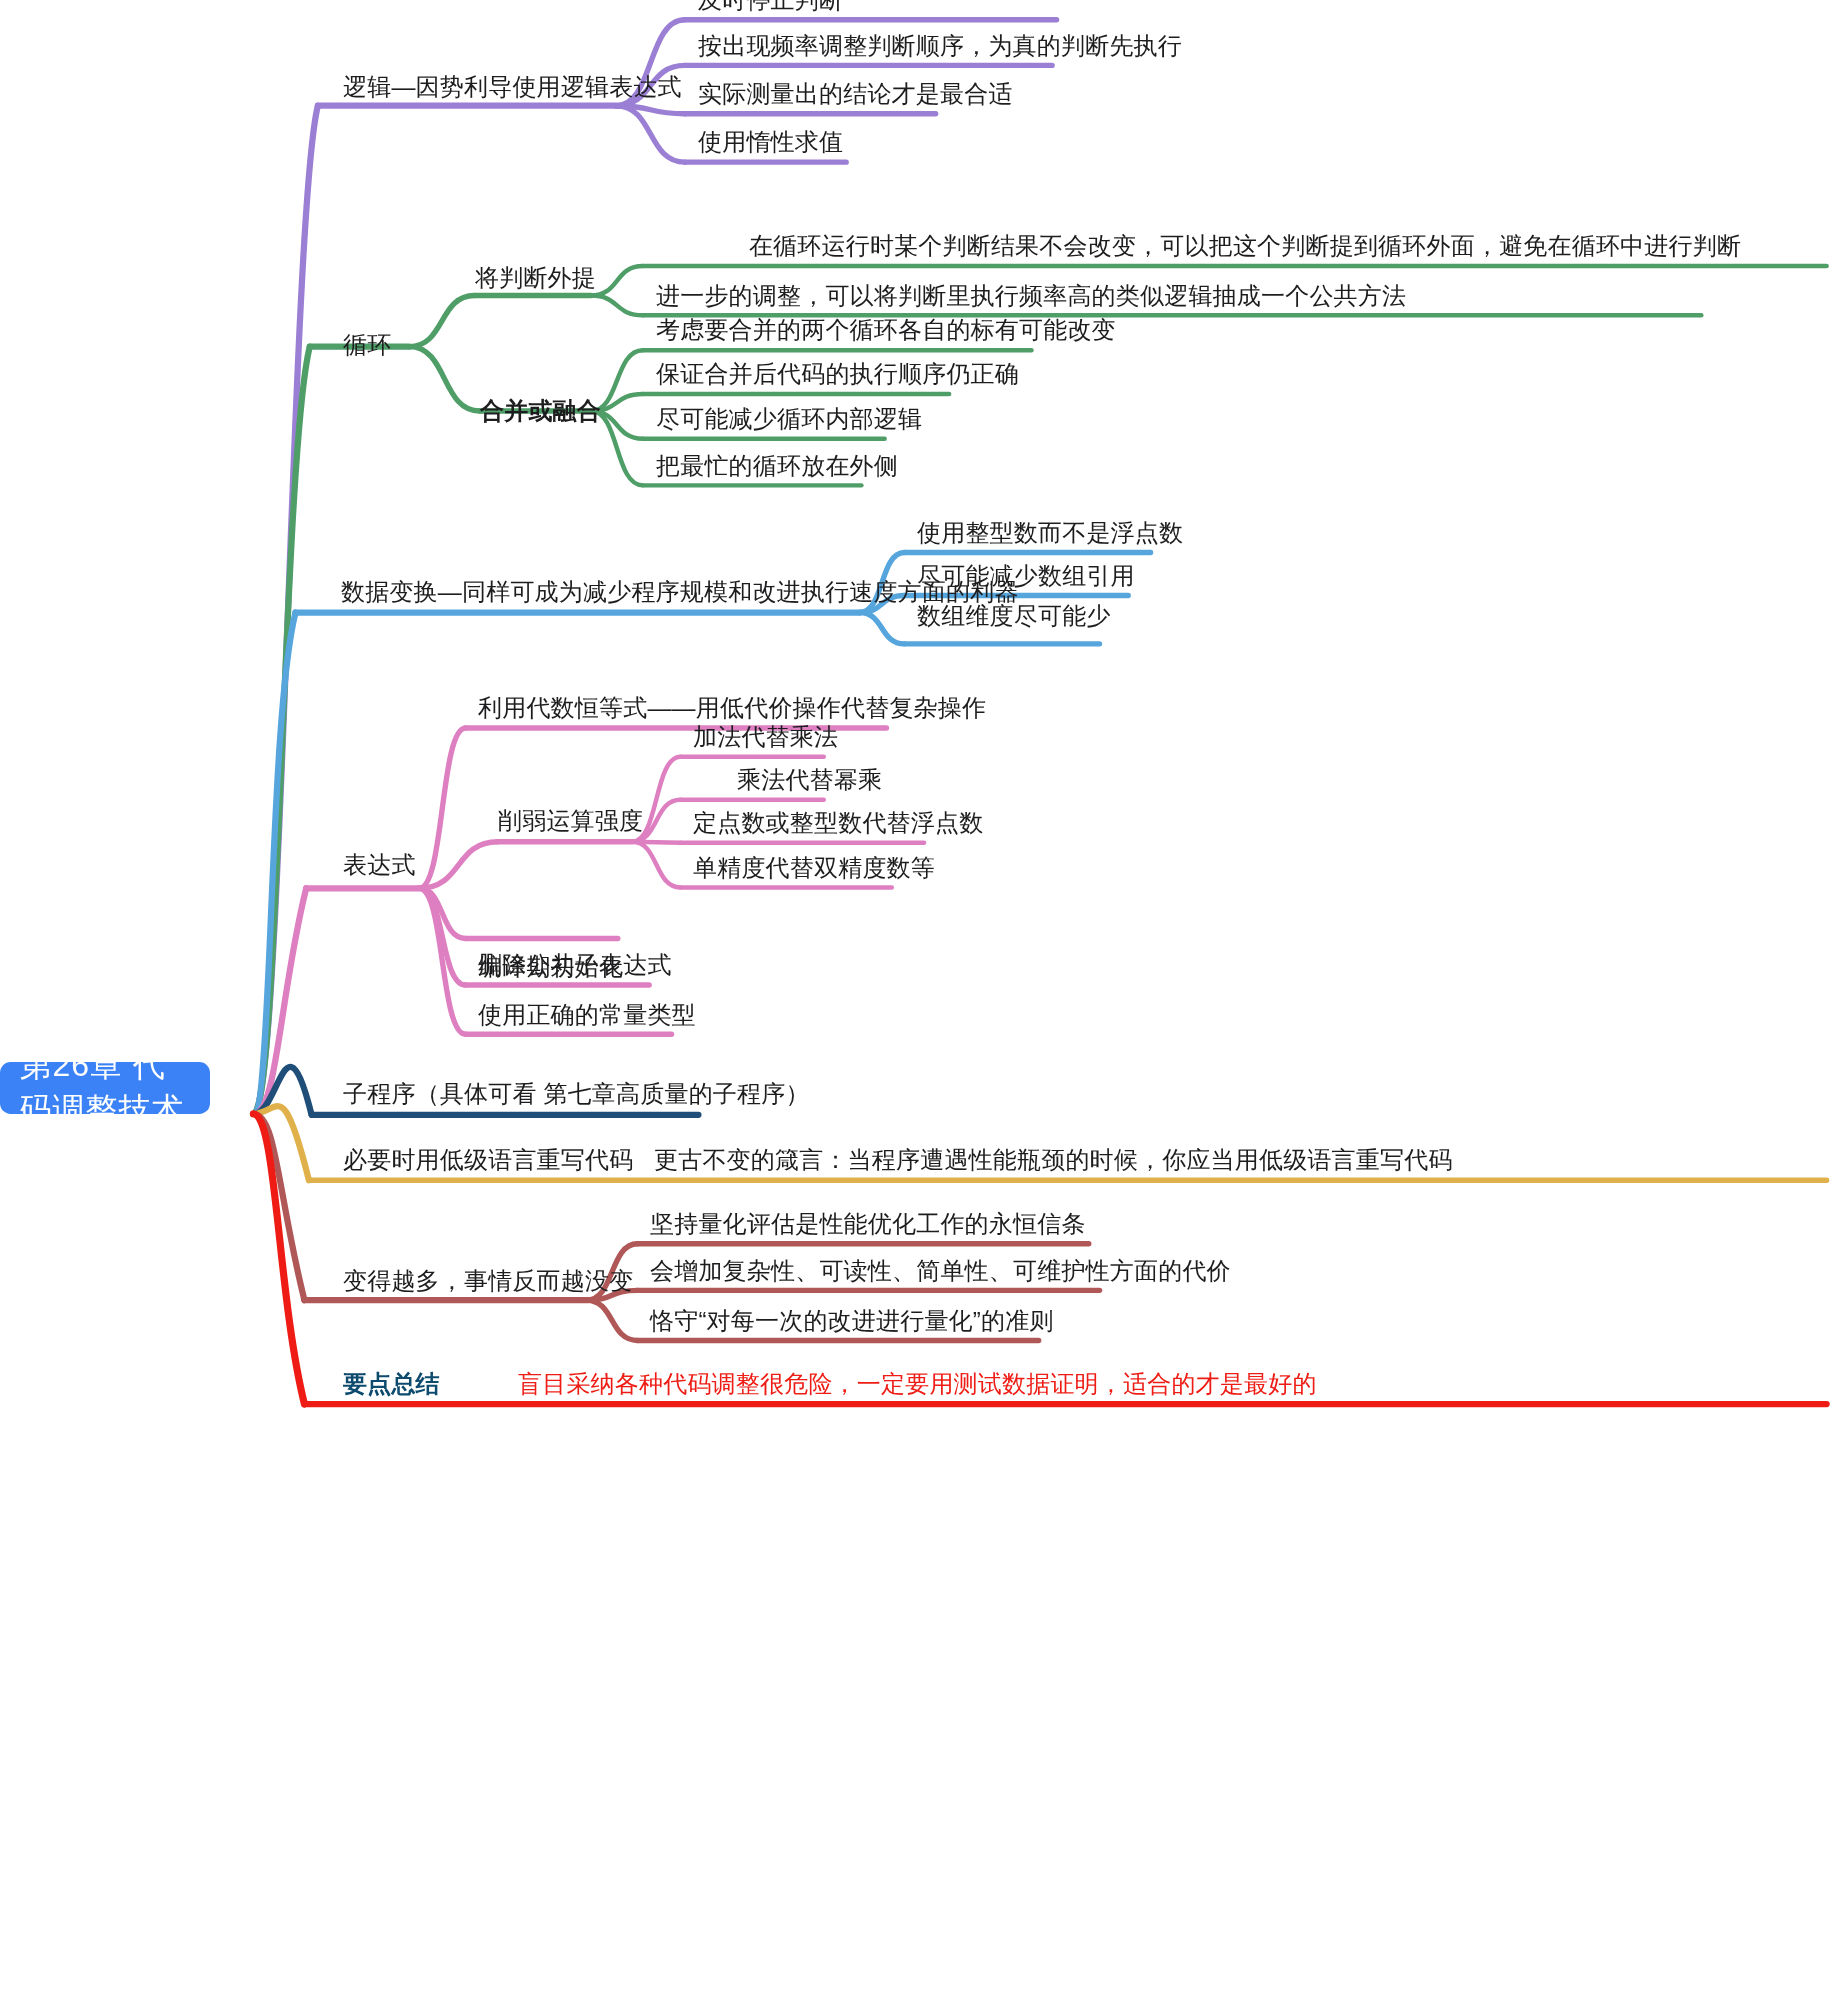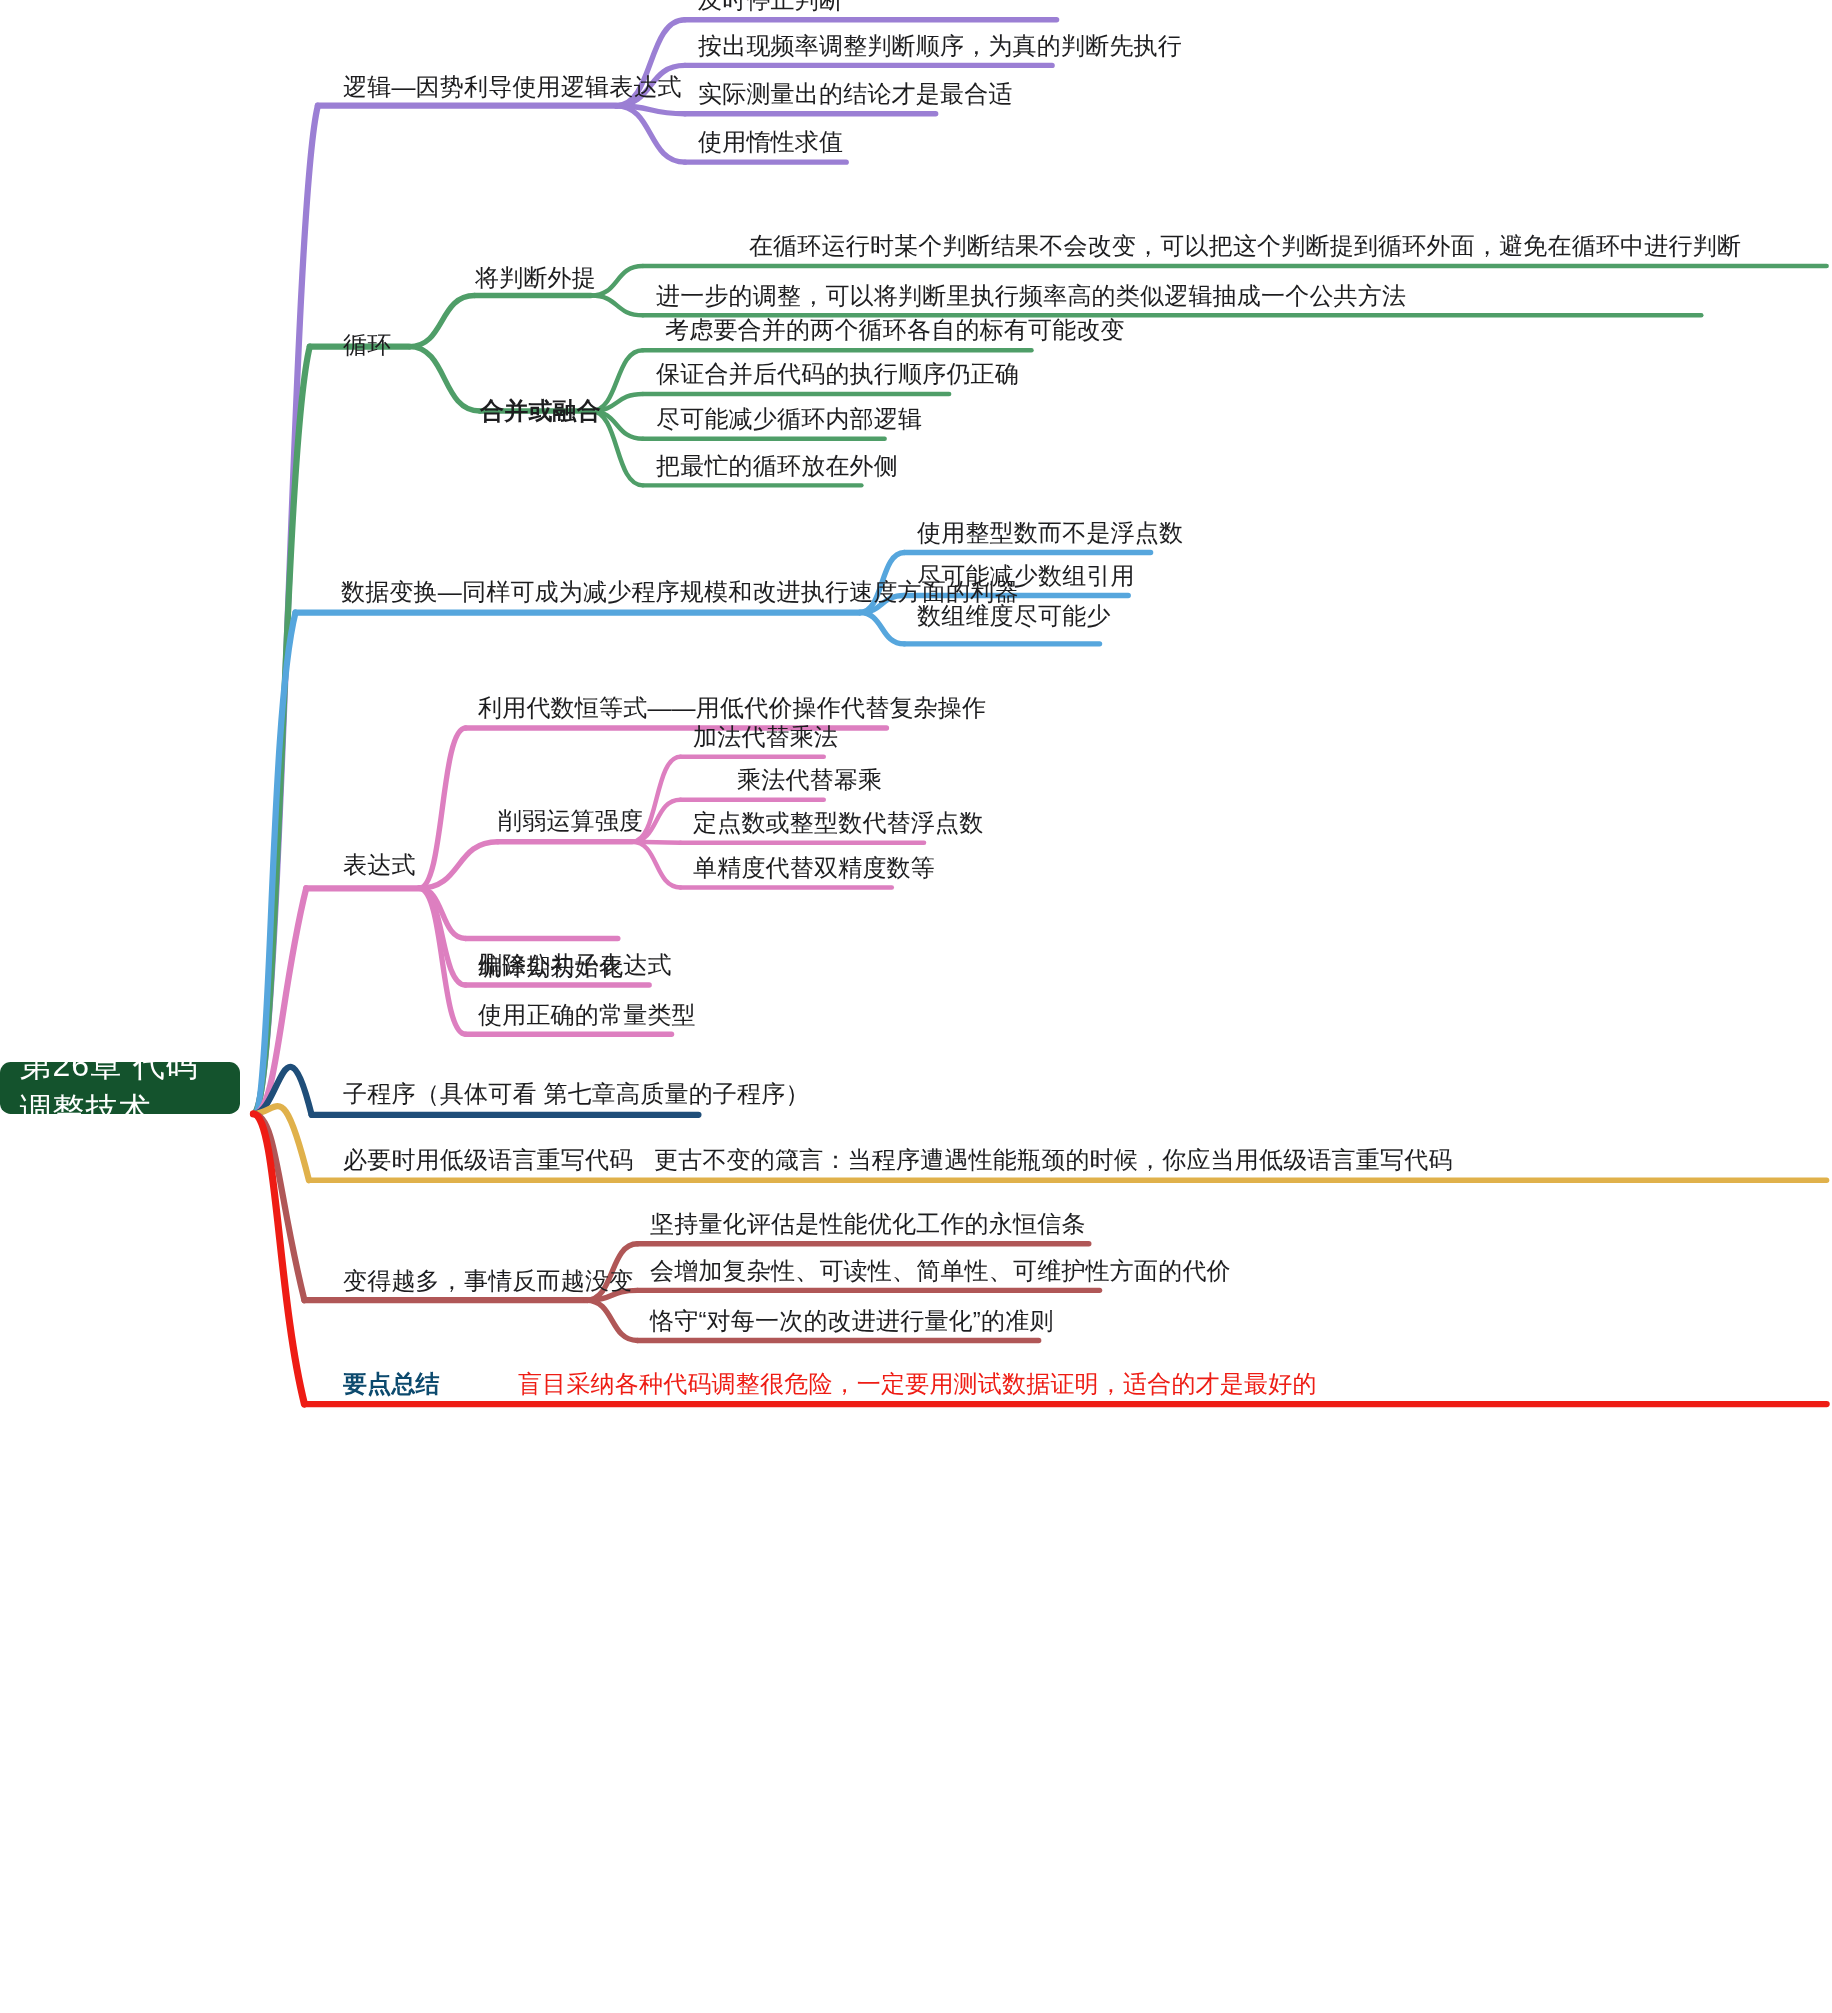--- a/index.html
+++ b/index.html
@@ -123,33 +123,33 @@
       <path d="M 340 1452 L 655 1452" stroke="#b05757" stroke-width="7" fill="none" stroke-linecap="round" stroke-linejoin="round"></path>
       <path d="M 655 1452 C 686.35 1452, 680.65 1389, 712 1389" stroke="#b05757" stroke-width="6" fill="none" stroke-linecap="round" stroke-linejoin="round"></path>
       <path d="M 712 1389 L 1216 1389" stroke="#b05757" stroke-width="6" fill="none" stroke-linecap="round" stroke-linejoin="round"></path>
       <path d="M 655 1452 C 686.35 1452, 680.65 1441, 712 1441" stroke="#b05757" stroke-width="6" fill="none" stroke-linecap="round" stroke-linejoin="round"></path>
       <path d="M 712 1441 L 1228 1441" stroke="#b05757" stroke-width="6" fill="none" stroke-linecap="round" stroke-linejoin="round"></path>
       <path d="M 655 1452 C 686.35 1452, 680.65 1497, 712 1497" stroke="#b05757" stroke-width="6" fill="none" stroke-linecap="round" stroke-linejoin="round"></path>
       <path d="M 712 1497 L 1160 1497" stroke="#b05757" stroke-width="6" fill="none" stroke-linecap="round" stroke-linejoin="round"></path>
       <path d="M 283 1244 C 308.65 1244, 310 1448, 340 1568" stroke="#ee1c14" stroke-width="8" fill="none" stroke-linecap="round" stroke-linejoin="round"></path>
       <path d="M 340 1568 L 2040 1568" stroke="#ee1c14" stroke-width="7" fill="none" stroke-linecap="round" stroke-linejoin="round"></path>
     </svg>
-  <div id="root-node" style="left: 0px; top: 1088px; width: 240px; height: 52px; background: #14532d; color: rgb(255, 255, 255);">第26章 代码调整技术</div>
+  <div id="root-node" style="left: 0px; top: 1088px; width: 210px; height: 52px; background: #3b82f6; color: rgb(255, 255, 255);">第26章 代码调整技术</div>
   <div id="labels">
       <div class="node-label" style="left: 343px; top: 87px;">逻辑—因势利导使用逻辑表达式</div>
       <div class="node-label" style="left: 698px; top: 0px;">及时停止判断</div>
       <div class="node-label" style="left: 698px; top: 46px;">按出现频率调整判断顺序，为真的判断先执行</div>
       <div class="node-label" style="left: 698px; top: 94px;">实际测量出的结论才是最合适</div>
       <div class="node-label" style="left: 698px; top: 142px;">使用惰性求值</div>
       <div class="node-label" style="left: 343px; top: 345px;">循环</div>
       <div class="node-label" style="left: 475px; top: 278px;">将判断外提</div>
       <div class="node-label wrapped" style="left: 656px; top: 246px; width: 1178px;">在循环运行时某个判断结果不会改变，可以把这个判断提到循环外面，避免在循环中进行判断</div>
       <div class="node-label" style="left: 656px; top: 296px;">进一步的调整，可以将判断里执行频率高的类似逻辑抽成一个公共方法</div>
       <div class="node-label bold" style="left: 480px; top: 411px;">合并或融合</div>
-      <div class="node-label" style="left: 656px; top: 330px; margin-left: 9px;">考虑要合并的两个循环各自的标有可能改变</div>
+      <div class="node-label" style="left: 656px; top: 330px;">考虑要合并的两个循环各自的标有可能改变</div>
       <div class="node-label" style="left: 656px; top: 374px;">保证合并后代码的执行顺序仍正确</div>
       <div class="node-label" style="left: 656px; top: 419px;">尽可能减少循环内部逻辑</div>
       <div class="node-label" style="left: 656px; top: 466px;">把最忙的循环放在外侧</div>
       <div class="node-label" style="left: 341px; top: 592px;">数据变换—同样可成为减少程序规模和改进执行速度方面的利器</div>
       <div class="node-label" style="left: 917px; top: 533px;">使用整型数而不是浮点数</div>
       <div class="node-label" style="left: 917px; top: 576px;">尽可能减少数组引用</div>
       <div class="node-label" style="left: 917px; top: 616px;">数组维度尽可能少</div>
       <div class="node-label" style="left: 343px; top: 865px;">表达式</div>
       <div class="node-label" style="left: 478px; top: 708px;">利用代数恒等式——用低代价操作代替复杂操作</div>
       <div class="node-label" style="left: 478px; top: 967px;">编译期初始化</div>

